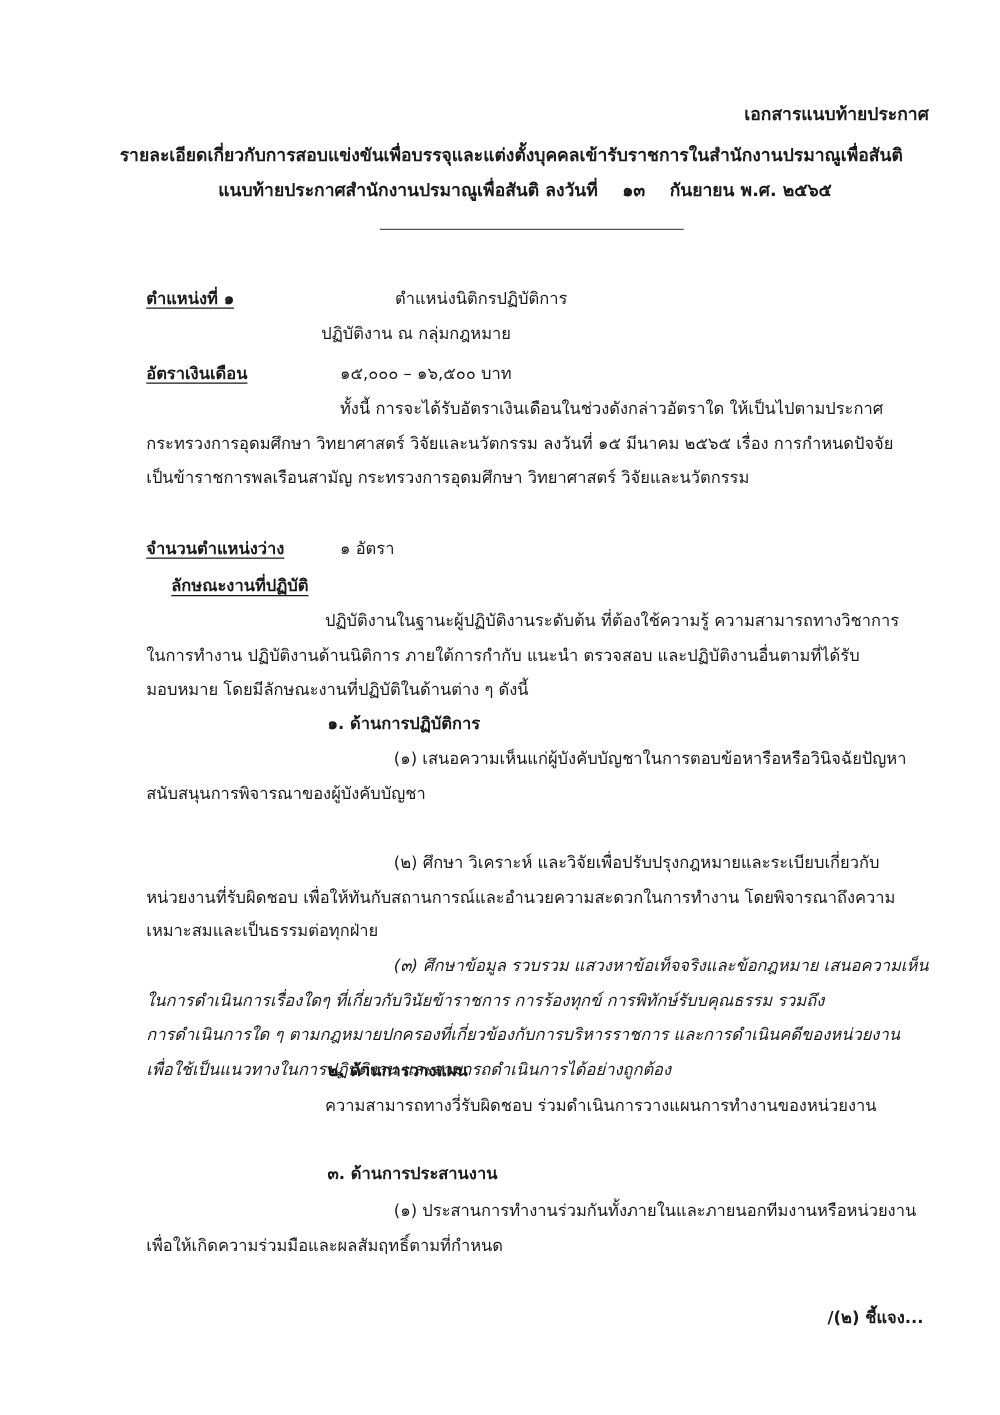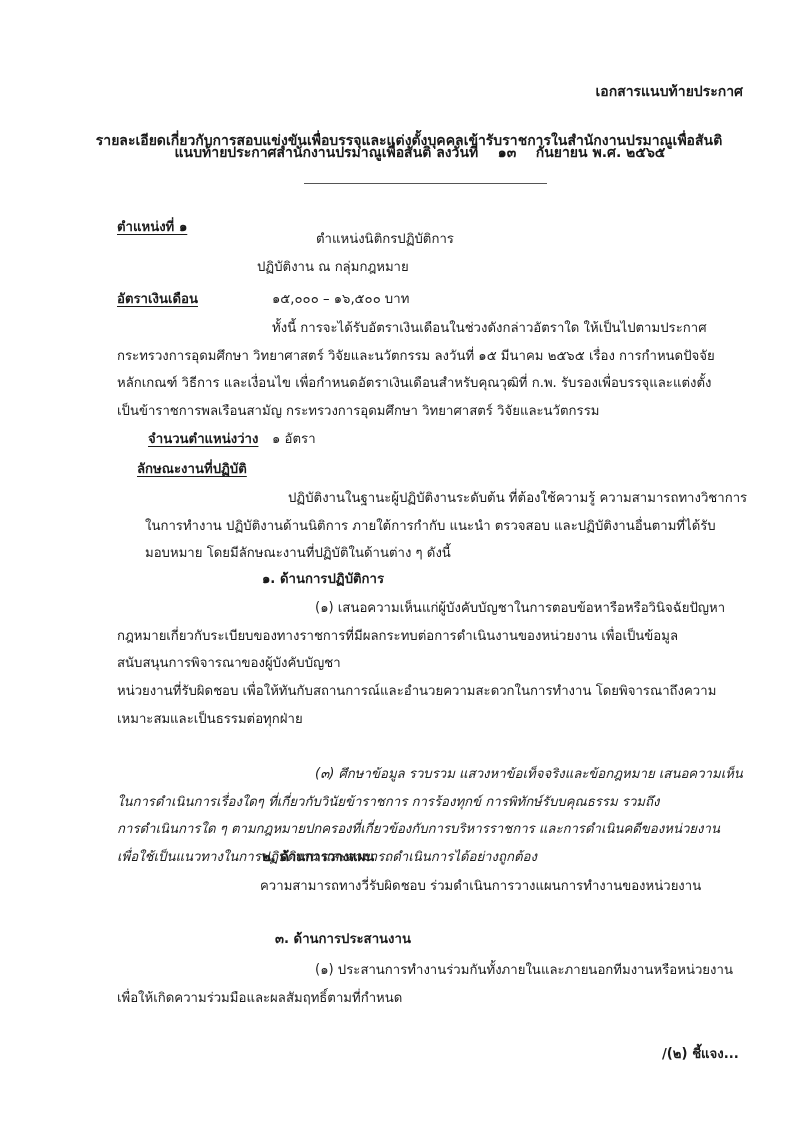--- a/index.html
+++ b/index.html
@@ -35,74 +35,73 @@
       width: 243px;
       height: 0;
       border-top: 1.5px solid #555;
     }
   </style>
 </head>
 <body>
 
 <div class="abs bold" style="right:57px; top:80px; font-size:14px;">เอกสารแนบท้ายประกาศ</div>
 
-<div class="abs bold" style="left:0; width:800px; text-align:center; top:113px; font-size:14px; padding-left:18px; box-sizing:border-box;margin-top:16px;">รายละเอียดเกี่ยวกับการสอบแข่งขันเพื่อบรรจุและแต่งตั้งบุคคลเข้ารับราชการในสำนักงานปรมาณูเพื่อสันติ</div>
+<div class="abs bold" style="left:0; width:800px; text-align:center; top:113px; font-size:14px; padding-left:18px; box-sizing:border-box;">รายละเอียดเกี่ยวกับการสอบแข่งขันเพื่อบรรจุและแต่งตั้งบุคคลเข้ารับราชการในสำนักงานปรมาณูเพื่อสันติ</div>
 <div class="abs bold" style="left:0; width:800px; text-align:center; top:141px; font-size:14px; padding-left:40px; box-sizing:border-box; white-space:pre;">แนบท้ายประกาศสำนักงานปรมาณูเพื่อสันติ ลงวันที่    ๑๓    กันยายน พ.ศ. ๒๕๖๕</div>
 
 <div class="rule"></div>
 
-<div class="abs bold ul" style="left:117px; top:216px;">ตำแหน่งที่ ๑</div>
+<div class="abs bold ul" style="left:117px; top:228px;">ตำแหน่งที่ ๑</div>
 <div class="abs" style="left:272px; top:228px;margin-left:44px;">ตำแหน่งนิติกรปฏิบัติการ</div>
 <div class="abs" style="left:257px; top:256px;">ปฏิบัติงาน ณ กลุ่มกฎหมาย</div>
 
 <div class="abs bold ul" style="left:117px; top:288px;">อัตราเงินเดือน</div>
 <div class="abs" style="left:272px; top:288px;">๑๕,๐๐๐ – ๑๖,๕๐๐ บาท</div>
 
 <div class="para" style="top:314px;">
   <span class="line-block" style="padding-left:155px;">ทั้งนี้ การจะได้รับอัตราเงินเดือนในช่วงดังกล่าวอัตราใด ให้เป็นไปตามประกาศ</span>
   <span class="line-block">กระทรวงการอุดมศึกษา วิทยาศาสตร์ วิจัยและนวัตกรรม ลงวันที่ ๑๕ มีนาคม ๒๕๖๕ เรื่อง การกำหนดปัจจัย</span>
-  <span class="line-block">หลักเกณฑ์ วิธีการ และเงื่อนไข เพื่อกำหนดอัตราเงินเดือนสำหรับคุณวุฒิที่ ก.พ. รับรองเพื่อบรรจุและแต่งตั้ง</span>
   <span class="line-block">เป็นข้าราชการพลเรือนสามัญ กระทรวงการอุดมศึกษา วิทยาศาสตร์ วิจัยและนวัตกรรม</span>
 </div>
 
-<div class="abs bold ul" style="left:117px; top:428px;margin-left:31px;">จำนวนตำแหน่งว่าง</div>
+<div class="abs bold ul" style="left:117px; top:428px;">จำนวนตำแหน่งว่าง</div>
 <div class="abs" style="left:272px; top:428px;">๑ อัตรา</div>
 
 <div class="abs bold ul" style="left:117px; top:458px;margin-left:20px;">ลักษณะงานที่ปฏิบัติ</div>
 
-<div class="para" style="top:484px;margin-left:28px;">
+<div class="para" style="top:484px;">
   <span class="line-block" style="padding-left:143px;">ปฏิบัติงานในฐานะผู้ปฏิบัติงานระดับต้น ที่ต้องใช้ความรู้ ความสามารถทางวิชาการ</span>
   <span class="line-block">ในการทำงาน ปฏิบัติงานด้านนิติการ ภายใต้การกำกับ แนะนำ ตรวจสอบ และปฏิบัติงานอื่นตามที่ได้รับ</span>
   <span class="line-block">มอบหมาย โดยมีลักษณะงานที่ปฏิบัติในด้านต่าง ๆ ดังนี้</span>
 </div>
 
 <div class="abs bold" style="left:262px; top:568px;">๑.  ด้านการปฏิบัติการ</div>
 
 <div class="para" style="top:594px;">
   <span class="line-block" style="padding-left:198px;">(๑) เสนอความเห็นแก่ผู้บังคับบัญชาในการตอบข้อหารือหรือวินิจฉัยปัญหา</span>
-  <span class="line-block">กฎหมายเกี่ยวกับระเบียบของทางราชการที่มีผลกระทบต่อการดำเนินงานของหน่วยงาน เพื่อเป็นข้อมูล</span>
   <span class="line-block">สนับสนุนการพิจารณาของผู้บังคับบัญชา</span>
 </div>
 
 <div class="para" style="top:677px;">
+  <span class="line-block" style="padding-left:198px;">(๒) ศึกษา วิเคราะห์ และวิจัยเพื่อปรับปรุงกฎหมายและระเบียบเกี่ยวกับ</span>
   <span class="line-block">หน่วยงานที่รับผิดชอบ เพื่อให้ทันกับสถานการณ์และอำนวยความสะดวกในการทำงาน โดยพิจารณาถึงความ</span>
   <span class="line-block">เหมาะสมและเป็นธรรมต่อทุกฝ่าย</span>
 </div>
 
 <div class="para" style="top:760px;font-style:italic;">
   <span class="line-block" style="padding-left:198px;">(๓) ศึกษาข้อมูล รวบรวม แสวงหาข้อเท็จจริงและข้อกฎหมาย เสนอความเห็น</span>
   <span class="line-block">ในการดำเนินการเรื่องใดๆ ที่เกี่ยวกับวินัยข้าราชการ การร้องทุกข์ การพิทักษ์รับบคุณธรรม รวมถึง</span>
   <span class="line-block">การดำเนินการใด ๆ ตามกฎหมายปกครองที่เกี่ยวข้องกับการบริหารราชการ และการดำเนินคดีของหน่วยงาน</span>
   <span class="line-block">เพื่อใช้เป็นแนวทางในการปฏิบัติงาน และสามารถดำเนินการได้อย่างถูกต้อง</span>
 </div>
 
 <div class="abs bold" style="left:262px; top:846px;">๒. ด้านการวางแผน</div>
 <div class="para" style="top:872px;">
   <span class="line-block" style="padding-left:143px;">ความสามารถทางวี่รับผิดชอบ ร่วมดำเนินการวางแผนการทำงานของหน่วยงาน</span>
 </div>
 
-<div class="abs bold" style="left:262px; top:928px;margin-left:13px;">๓. ด้านการประสานงาน</div>
+<div class="abs bold" style="left:262px; top:928px;">๓. ด้านการประสานงาน</div>
 <div class="para" style="top:956px;">
   <span class="line-block" style="padding-left:198px;">(๑) ประสานการทำงานร่วมกันทั้งภายในและภายนอกทีมงานหรือหน่วยงาน</span>
   <span class="line-block">เพื่อให้เกิดความร่วมมือและผลสัมฤทธิ์ตามที่กำหนด</span>
 </div>
 
 <div class="abs bold" style="left:662px; top:1043px;">/(๒) ชี้แจง...</div>
 
 </body></html>

